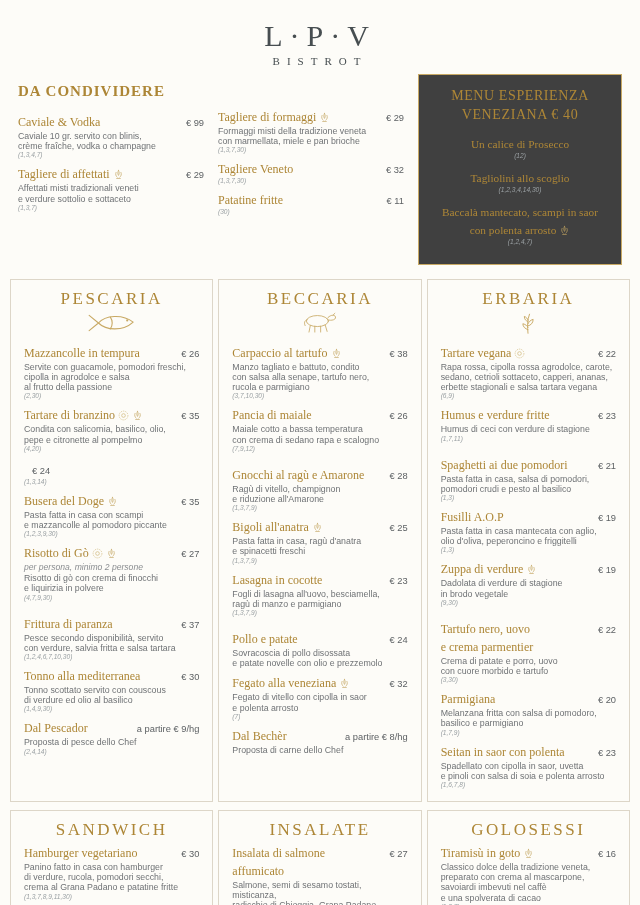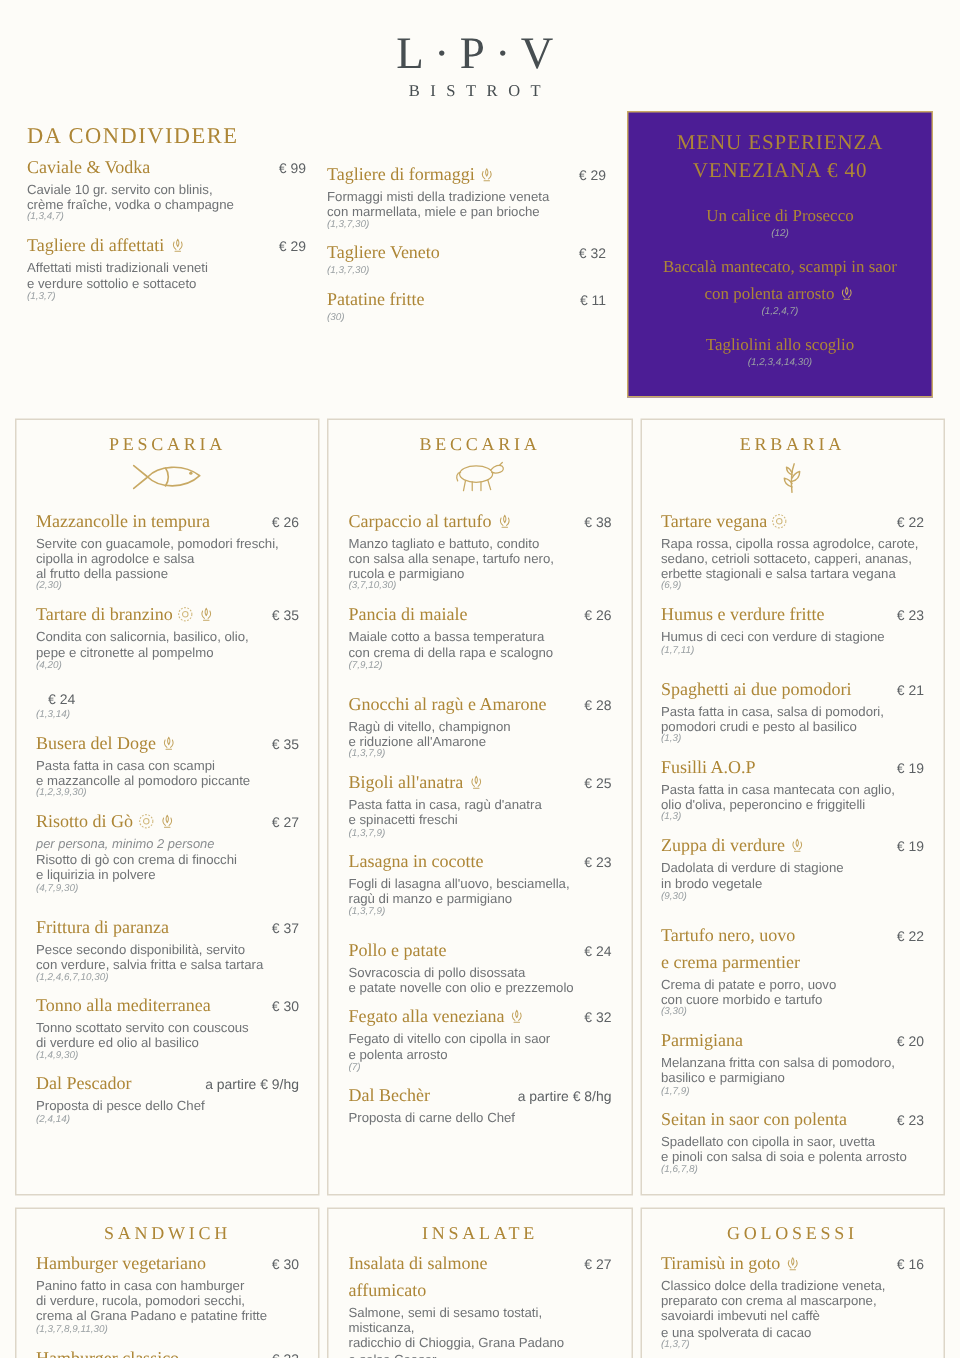--- a/index.html
+++ b/index.html
@@ -16,44 +16,44 @@
 
   
   .logo{ text-align:center; padding-top:20px; color:var(--logo); }
   .logo-main{ font-family:"Liberation Serif",serif; font-size:30px; line-height:32px; letter-spacing:7px; font-weight:400;}
   .logo-sub{ font-family:"Liberation Serif",serif; font-size:11px; letter-spacing:7px; margin-top:3px; }
 
   
   .top-section{ display:flex; gap:14px; padding:16px 18px 6px; align-items:flex-start; }
   .top-col{ flex:1; min-width:0; }
   .top-title{
-    color:var(--gold); font-family:"Liberation Serif",serif; font-weight:400;
-    font-size:15px; letter-spacing:1px; margin-bottom:2px;
+    color:var(--gold); font-family:"Liberation Serif",serif; font-weight:700;
+    font-size:15px; letter-spacing:1px; margin-bottom:12px;
   }
   .col-pad{ padding-top:24px; }
 
   .menu-box{
     flex:1; border:1px solid var(--gold-light); padding:12px 8px 10px;
-    text-align:center; margin-top:-9px; background:#4c1d95;
+    text-align:center; margin-top:-9px; background:#404040;
   }
   .menu-box-title{
     color:var(--gold); font-family:"Liberation Serif",serif; font-weight:400;
     font-size:14px; line-height:1.35; letter-spacing:.6px; margin-bottom:9px;
   }
   .course{ margin-bottom:8px; }
   .course-line{ text-align:center; }
   .course .item-name{ font-size:11.3px; line-height:1.3; }
   .item-allergens.center{ text-align:center; }
 
   
   .row{ display:flex; gap:5px; margin:8px 10px 0; align-items:stretch; }
   .sec-box{ flex:1; min-width:0; border:1px solid var(--border); background:#fdfcf8; padding:9px 13px 7px; }
   .sec-header{
     text-align:center; color:var(--gold); font-family:"Liberation Serif",serif; font-weight:400;
-    font-size:12px; letter-spacing:2.5px; margin-bottom:3px;
+    font-size:17px; letter-spacing:2.5px; margin-bottom:3px;
   }
   .sec-icon{ display:flex; justify-content:center; color:var(--gold-light); margin:3px 0 9px; }
   .sec-icon svg{ height:22px; width:64px; }
 
   
   .item{ margin-bottom:5px; }
   .item.gap{ margin-top:12px; }
   .item-head{ display:flex; align-items:baseline; }
   .item-title{ flex:1; padding-right:6px; }
   .item-name{
@@ -201,32 +201,32 @@
     </h2>
     <div>
         <article class="course">
     <div class="course-line">
       <span class="item-name">Un calice di Prosecco</span>
     </div>
     <div class="item-allergens center">(12)</div>
   </article>
         <article class="course">
     <div class="course-line">
+      <span class="item-name">Tagliolini allo scoglio</span>
+    </div>
+    <div class="item-allergens center">(1,2,3,4,14,30)</div>
+  </article>
+        <article class="course">
+    <div class="course-line">
       <span class="item-name">Baccalà mantecato, scampi in saor
 con polenta arrosto</span><span class="item-icons"><svg class="mi mi-local">
                 <use href="#i-local"></use>
               </svg></span>
     </div>
     <div class="item-allergens center">(1,2,4,7)</div>
-  </article>
-        <article class="course">
-    <div class="course-line">
-      <span class="item-name">Tagliolini allo scoglio</span>
-    </div>
-    <div class="item-allergens center">(1,2,3,4,14,30)</div>
   </article>
       </div>
   </aside>
 </div>
 
 <div class="row">
   <section class="sec-box">
     <h2 class="sec-header">PESCARIA</h2>
     <div class="sec-icon">
         <svg class="mi mi-fish">
@@ -362,21 +362,21 @@
   </article>
         <article class="item">
     <div class="item-head">
       <span class="item-title">
         <span class="item-name">Pancia di maiale</span>
       </span>
       <span class="item-price">€ 26</span>
     </div>
 
     <div class="item-desc">Maiale cotto a bassa temperatura
-con crema di della rapa e scalogno</div>
+con crema di sedano rapa e scalogno</div>
     <div class="item-allergens">(7,9,12)</div>
   </article>
         <article class="item gap">
     <div class="item-head">
       <span class="item-title">
         <span class="item-name">Gnocchi al ragù e Amarone</span>
       </span>
       <span class="item-price">€ 28</span>
     </div>
 

